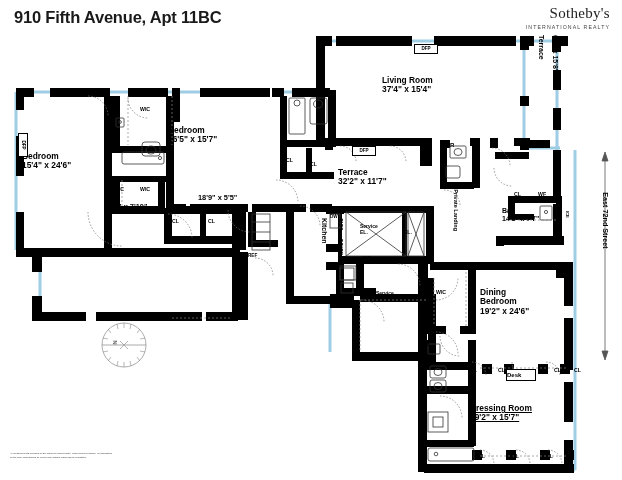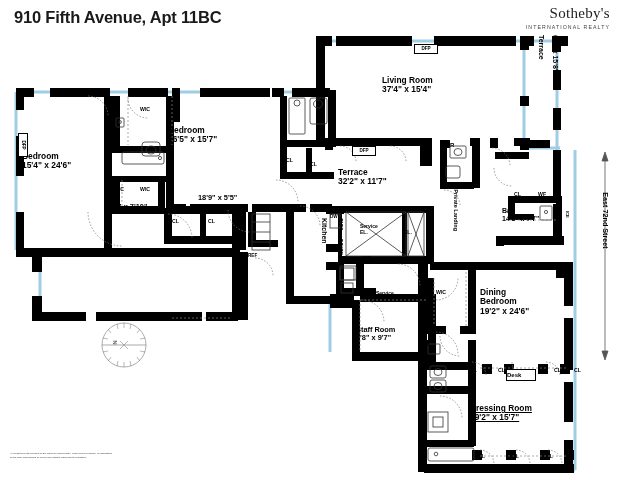--- a/index.html
+++ b/index.html
@@ -430,24 +430,20 @@
     <div class="rot90" style="font-size:7px;font-weight:bold;width:60px;">
       <span>Kitchen</span>
     </div>
   </div>
   <div class="lbl" style="left:310px;top:244px;width:60px;">
     <div class="rot90" style="font-size:7px;font-weight:bold;width:60px;">
       <span>8'2" x 20'8"</span>
     </div>
   </div>
 
-  <div class="lbl" style="left:356px;top:326px;width:74px;font-size:7.4px;font-weight:bold;">
-    <div>Staff Room</div>
-    <div>7'8" x 9'7"</div>
-  </div>
 
   <div class="lbl room" style="left:480px;top:288px;width:96px;">
     <div>Dining</div>
     <div>Bedroom</div>
     <div class="d">19'2" x 24'6"</div>
   </div>
 
   <div class="lbl room" style="left:470px;top:404px;width:104px;text-decoration:underline;">
     <div>Dressing Room</div>
     <div class="d">19'2" x 15'7"</div>

